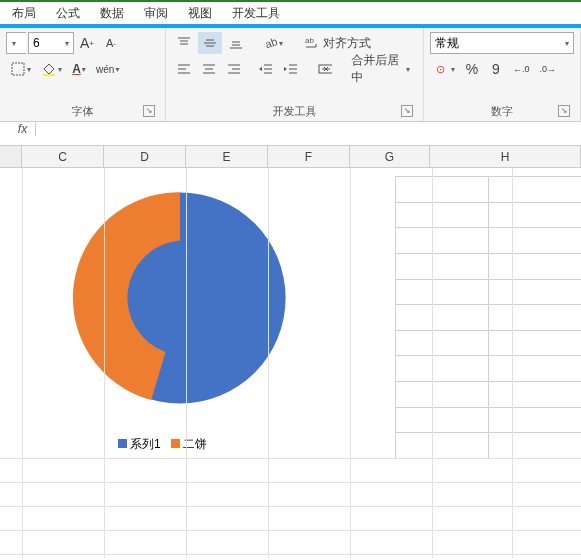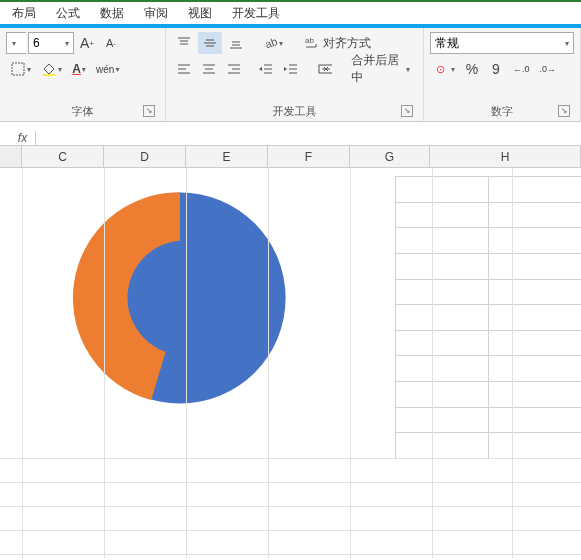--- a/index.html
+++ b/index.html
@@ -11,21 +11,21 @@
   .ribbon { display: flex; height: 94px; background: #f5f5f5; border-bottom: 1px solid #ccc; }
   .group { border-right: 1px solid #ddd; padding: 4px 6px 2px 6px; display: flex; flex-direction: column; justify-content: space-between; position: relative; }
   .group-body { display: flex; flex-direction: column; gap: 4px; flex: 1; }
   .group-label { text-align: center; font-size: 11px; color: #555; padding-top: 2px; position: relative; }
   .launcher { position: absolute; right: 4px; bottom: 2px; width: 12px; height: 12px; border: 1px solid #999; font-size: 8px; line-height: 10px; text-align: center; color: #666; cursor: pointer; }
   .row { display: flex; align-items: center; gap: 2px; }
   .btn { display: inline-flex; align-items: center; justify-content: center; min-width: 22px; height: 22px; padding: 0 3px; border: 1px solid transparent; cursor: pointer; color: #444; }
   .dd { font-size: 8px; color: #666; margin-left: 1px; }
   .sel { background: #fff; border: 1px solid #aaa; height: 22px; padding: 0 4px; display: flex; align-items: center; justify-content: space-between; }
   
-  .fxbar { display: flex; height: 24px; border-bottom: 1px solid #ccc; align-items: flex-end; }
+  .fxbar { display: flex; height: 24px; border-bottom: 1px solid #ccc; align-items: flex-start; }
   .namebox { width: 10px; border-right: 1px solid #ccc; }
   .fxlbl { width: 26px; border-right: 1px solid #ccc; display: flex; align-items: center; justify-content: center; font-style: italic; color: #555; }
   .fxinput { flex: 1; border: none; padding: 0 6px; outline: none; }
   
   .sheet { position: relative; }
   .colhdrs { display: flex; height: 22px; background: #f3f3f3; border-bottom: 1px solid #ccc; }
   .corner { width: 22px; border-right: 1px solid #ccc; background: #eee; }
   .colh { border-right: 1px solid #ccc; text-align: center; line-height: 22px; color: #444; }
   .grid { position: relative; height: 390px; }
   .gline-v { position: absolute; top: 0; bottom: 0; width: 1px; background: #e0e0e0; }
@@ -245,20 +245,24 @@
   </div>
   <div class="grid" id="grid">
 
     <div class="chart">
       <svg width="240" height="240" viewBox="0 0 200 200">
 
         <circle cx="100" cy="100" r="88" fill="#4472c4"></circle>
 
         <path d="M100 12 A88 88 0 0 0 76 185 L 88 145 A48 48 0 0 1 100 52 Z" fill="#ed7d31"></path>
       </svg>
+    </div>
+    <div class="legend">
+      <span><span class="sw" style="background:#4472c4"></span><span>系列1</span></span>
+      <span><span class="sw" style="background:#ed7d31"></span><span>二饼</span></span>
     </div>
 
     <div class="overlay" id="overlay" style="left: 395px; top: 8px; width: 186px; height: 282px;">
         <div class="ovl-v" style="left: 0px;"></div>
         <div class="ovl-v" style="left: 93px;"></div>
         <div class="ovl-h" style="top: 0px;"></div>
         <div class="ovl-h" style="top: 25.6364px;"></div>
         <div class="ovl-h" style="top: 51.2727px;"></div>
         <div class="ovl-h" style="top: 76.9091px;"></div>
         <div class="ovl-h" style="top: 102.545px;"></div>

